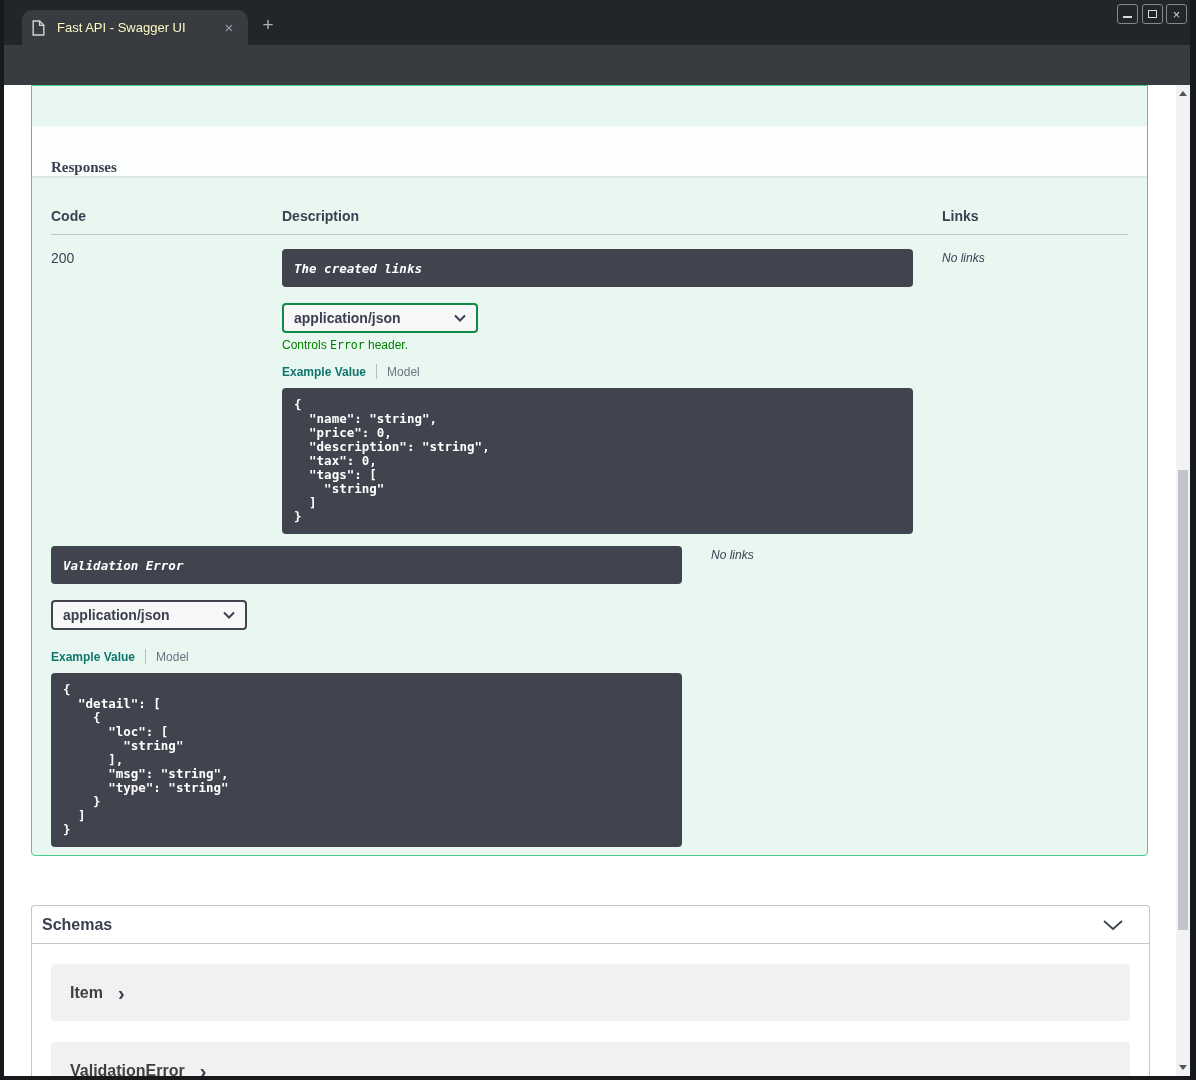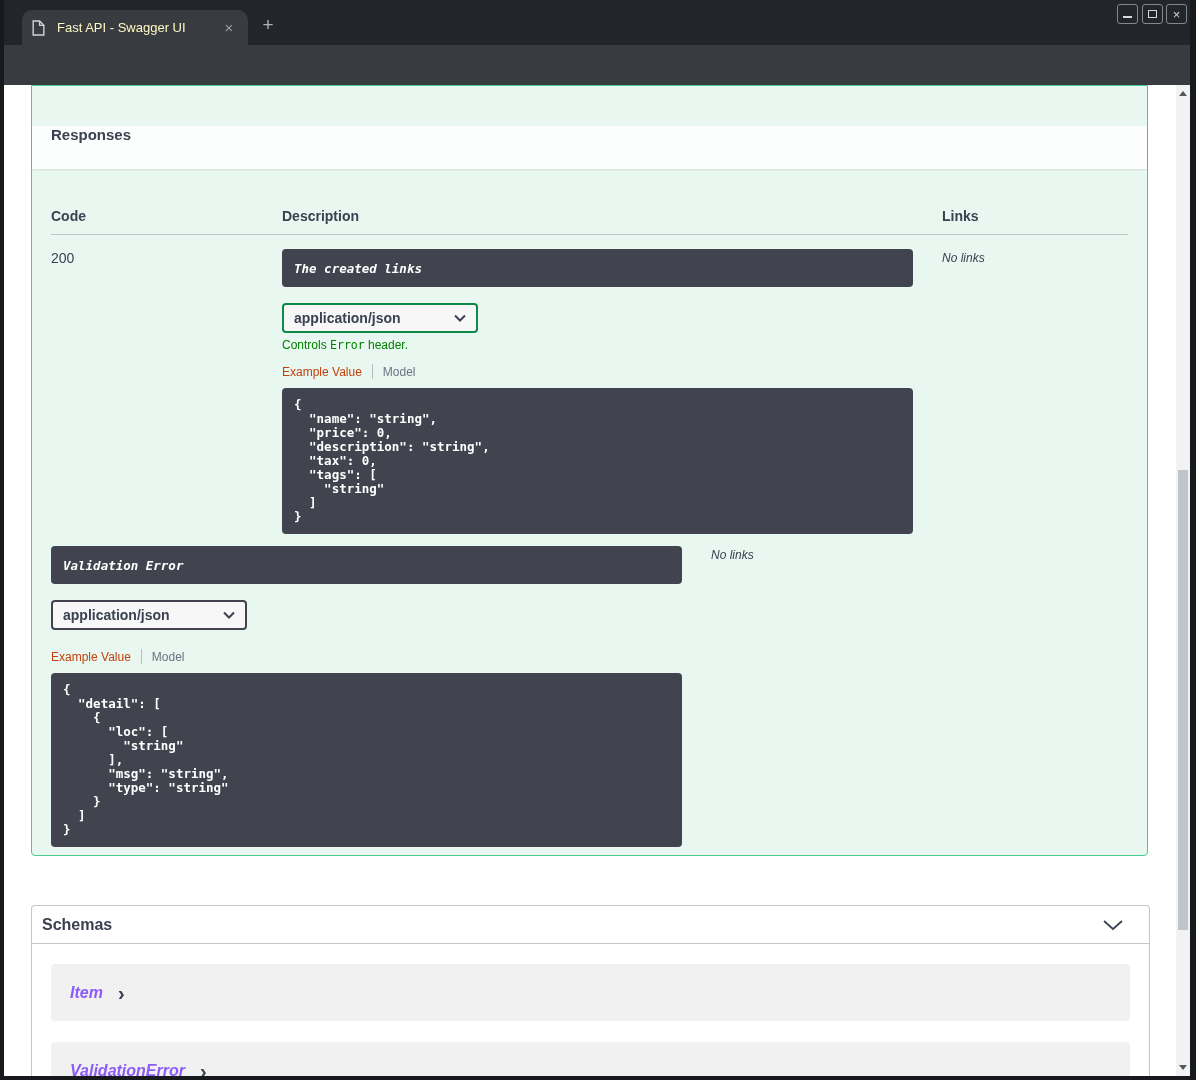--- a/index.html
+++ b/index.html
@@ -32,58 +32,58 @@
   .star { left:1087px; } .incog { left:1126px; } .kebab { left:1160px; }
 
   
   .page { position:absolute; left:4px; top:85px; width:1172px; height:991px; background:#ffffff; overflow:hidden; }
   .edge-left { position:absolute; left:0; top:0; width:4px; height:1080px; background:#17191c; }
   .edge-right { position:absolute; left:1190px; top:0; width:6px; height:1080px; background:#17191c; }
   .edge-bottom { position:absolute; left:0; top:1076px; width:1196px; height:4px; background:#17191c; }
 
   .opblock { position:absolute; left:27px; top:0; width:1117px; height:771px; background:#e9f7f1;
              border:1px solid #49cc90; border-radius:0 0 4px 4px; }
-  .section-header { position:absolute; left:0; top:40px; width:100%; height:43px;
+  .section-header { position:absolute; left:0; top:40px; width:100%; height:50px;
                     background:rgba(255,255,255,.85); box-shadow:0 1px 2px rgba(0,0,0,.10);
-                    display:flex; align-items:flex-start; padding-left:19px; }
+                    display:flex; align-items:flex-end; padding-left:19px;font-family:Liberation Serif, serif; }
   .section-header h4 { font-size:15px; font-weight:bold; color:#3b4151; }
   .responses-inner { position:absolute; left:0; top:87px; width:100%; padding:35px 19px 20px 19px; }
   .resp-headrow { display:flex; border-bottom:1px solid rgba(59,65,81,.25); padding-bottom:10px;align-items:flex-end; }
   .resp-headrow .hc { font-size:14px; font-weight:bold; color:#3b4151; }
   .col-code { width:231px; } .col-desc { width:660px; } .col-links { flex:1; }
   .resp-row { display:flex; }
   .resp-row .code-val { font-size:14px; color:#3b4151; padding-top:1px; }
   .resp-row .links-val { font-size:12px; font-style:italic; color:#3b4151; padding-top:2px; }
   .desc-box { width:631px; background:#41444e; border-radius:4px; padding:10px 12px; }
   .desc-box span { font-family:"DejaVu Sans Mono", monospace; font-size:12.5px; line-height:14px;
                    font-weight:bold; font-style:italic; color:#ffffff; }
   .media-select { margin-top:16px; width:196px; height:30px; background:#f7f7f7; border:2px solid #41444e;
                   border-radius:4px; display:flex; align-items:center; padding:0 10px; }
   .media-select.accept { border-color:#0e8a47; }
   .media-select .val { flex:1; font-size:14px; font-weight:bold; color:#3b4151; }
   .accept-hint { margin-top:5px; font-size:12px; line-height:14px; color:#008000; }
   .accept-hint .mono-inline { font-family:"DejaVu Sans Mono", monospace; font-size:11.5px; }
   .ex-tabs { display:flex; align-items:center; }
-  .ex-tabs .t-active { font-size:12px; font-weight:normal; color:#c2410c; }
+  .ex-tabs .t-active { font-size:12px; font-weight:bold; color:#0f766e; }
   .ex-tabs .t-sep { width:1px; height:15px; background:#b9bcc1; margin:0 10px; }
   .ex-tabs .t-inactive { font-size:12px; color:#6b7280; }
   .tabs-200 { margin-top:12px; } .tabs-422 { margin-top:19px; }
   pre.example { margin-top:9px; width:631px; background:#41444e; border-radius:4px; padding:10px 12px;
                 font-family:"DejaVu Sans Mono", monospace; font-size:12.5px; line-height:14px;
                 font-weight:bold; color:#ffffff; white-space:pre; }
 
   .schemas { position:absolute; left:27px; top:820px; width:1119px; height:400px;
              border:1px solid rgba(59,65,81,.3); border-radius:4px; background:#ffffff; }
   .schemas-header { height:38px; border-bottom:1px solid rgba(59,65,81,.3); display:flex; align-items:center;
                     padding:0 25px 0 10px; }
   .schemas-header h4 { flex:1; font-size:16px; font-weight:600; color:#3b4151; }
   .schemas-body { padding:20px 19px; }
   .model-card { height:57px; background:#f1f1f2; border-radius:4px; display:flex; align-items:center;
                 padding-left:19px; margin-bottom:21px; }
-  .model-card .m-title { font-size:16px; font-weight:600; color:#8b5cf6;font-style:italic; }
+  .model-card .m-title { font-size:16px; font-weight:600; color:#404040; }
   .model-card .m-arrow { font-size:20px; font-weight:bold; color:#3b4151; margin-left:15px; line-height:18px; }
 
   
   .scrollbar { position:absolute; left:1176px; top:85px; width:14px; height:991px; background:#f1f2f3; }
   .sb-thumb { position:absolute; left:2px; top:385px; width:10px; height:460px; background:#c1c5c9; }
   .sb-arrow { position:absolute; left:3px; width:0; height:0; border-left:4px solid transparent; border-right:4px solid transparent; }
   .sb-up { top:6px; border-bottom:5px solid #53575c; }
   .sb-down { bottom:6px; border-top:5px solid #53575c; }
 </style>
 </head>

